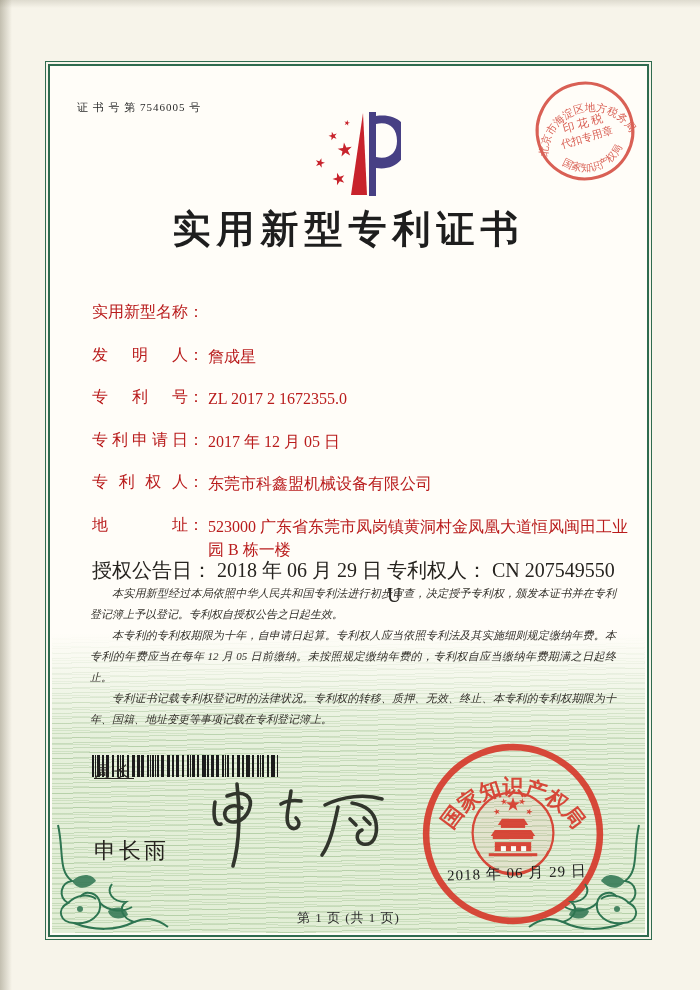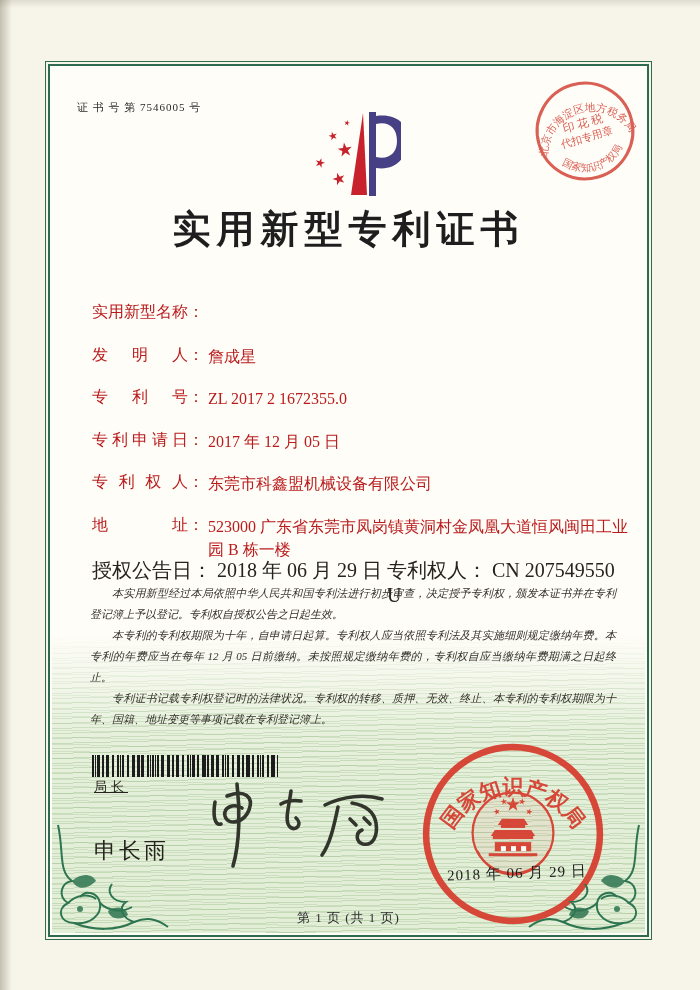--- a/index.html
+++ b/index.html
@@ -61,21 +61,21 @@
     font-style:italic;
   }
   .legal p { text-indent:2em; }
   .barcode {
     position:absolute; left:42px; top:689px; width:186px; height:22px;
     background:
       repeating-linear-gradient(90deg, #1c1c1c 0 2px, rgba(0,0,0,0) 2px 5px),
       repeating-linear-gradient(90deg, #1c1c1c 0 1px, rgba(0,0,0,0) 1px 7px),
       repeating-linear-gradient(90deg, rgba(0,0,0,0) 0 3px, #1c1c1c 3px 4px, rgba(0,0,0,0) 4px 11px);
   }
-  .signer-title { position:absolute; left:44px; top:712px; font-size:13px; letter-spacing:4px; color:#26231f;text-decoration:underline; }
+  .signer-title { position:absolute; left:44px; top:696px; font-size:16px; letter-spacing:4px; color:#26231f;text-decoration:underline; }
   .signer-name  { position:absolute; left:44px; top:770px; font-size:22px; letter-spacing:3px; color:#26231f; }
   .signature { position:absolute; left:138px; top:708px; }
   .seal { position:absolute; left:367px; top:672px; opacity:.92; }
   .seal-date {
     position:absolute; left:377px; top:798px; width:180px; text-align:center;
     font-size:15px; letter-spacing:1px; color:#1d1d1d; transform:rotate(-2deg);
   }
   .footer {
     position:absolute; left:0; right:0; top:843px; text-align:center;
     font-size:13px; color:#2d2d2d; letter-spacing:1px;

